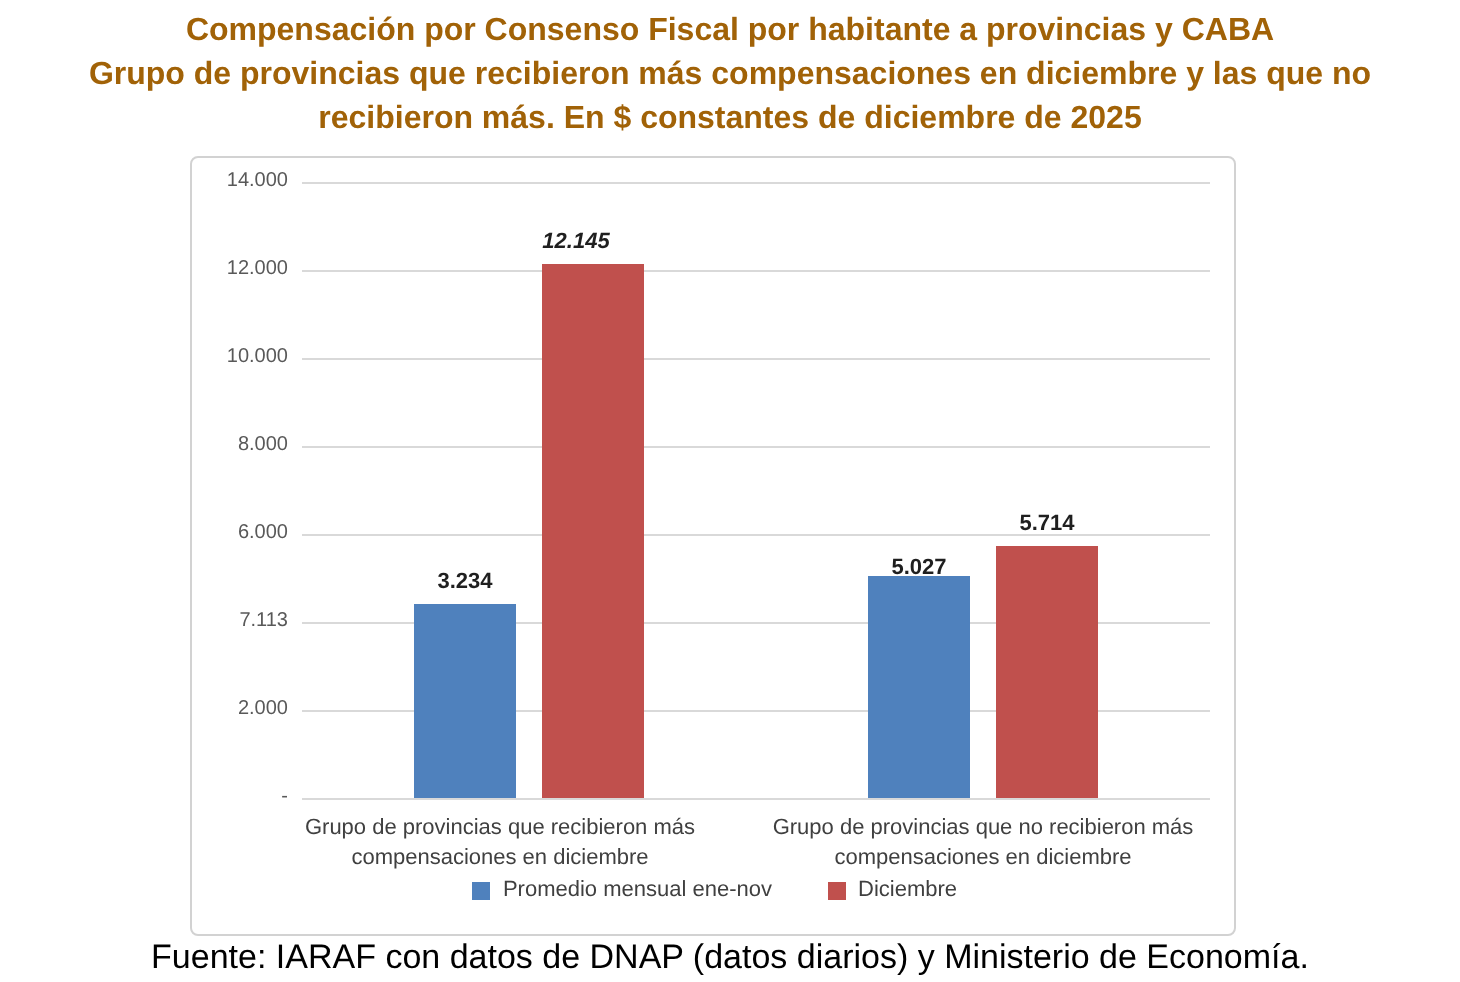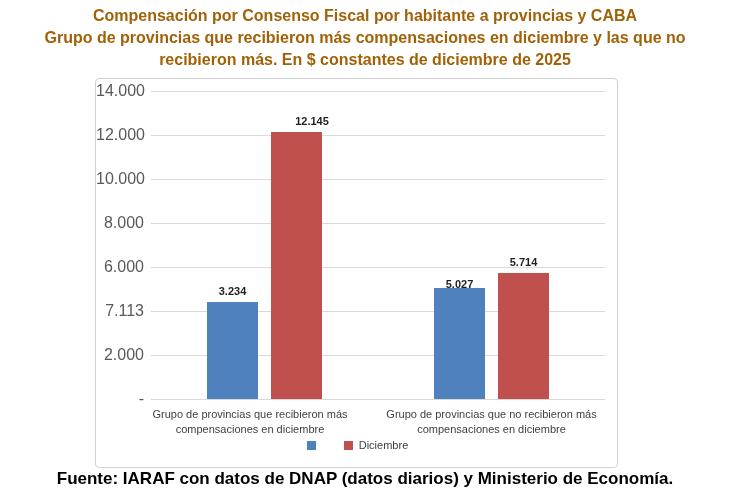--- a/index.html
+++ b/index.html
@@ -35,21 +35,21 @@
     left: 55px;
     width: 454px;
     height: 1px;
     background: #d9d9d9;
   }
   .ytick {
     position: absolute;
     left: 0;
     width: 48px;
     text-align: right;
-    font-size: 16px;
+    font-size: 10px;
     line-height: 12px;
     color: #595959;
   }
   .bar { position: absolute; }
   .value-label {
     position: absolute;
     width: 64px;
     text-align: center;
     font-size: 11px;
     font-weight: bold;
@@ -84,21 +84,20 @@
   }
   .legend-swatch { width: 9px; height: 9px; }
   .source-note {
     position: absolute;
     top: 469px;
     left: 0;
     width: 730px;
     text-align: center;
     font-size: 17px;
     color: #000000;
-    font-weight: bold;
   }
 </style>
 </head>
 <body>
 
 <div class="chart-title">Compensación por Consenso Fiscal por habitante a provincias y CABA
 Grupo de provincias que recibieron más compensaciones en diciembre y las que no
 recibieron más. En $ constantes de diciembre de 2025</div>
 
 <div class="chart-box">
@@ -119,35 +118,36 @@
       <div class="ytick" style="top: 182px;">6.000</div>
       <div class="ytick" style="top: 138px;">8.000</div>
       <div class="ytick" style="top: 94px;">10.000</div>
       <div class="ytick" style="top: 50px;">12.000</div>
       <div class="ytick" style="top: 6px;">14.000</div>
     </div>
   <div id="bars-layer">
       <div class="bar" style="left: 111px; top: 222.826px; width: 51px; height: 97.174px; background: rgb(79, 129, 189);"></div>
       <div class="value-label" style="left: 104.5px; top: 205.826px;">3.234</div>
       <div class="bar" style="left: 175px; top: 52.81px; width: 51px; height: 267.19px; background: rgb(192, 80, 77);"></div>
-      <div class="value-label" style="left: 184px; top: 35.81px;">12.145</div>
+      <div class="value-label" style="left: 160px; top: 35.81px; font-style: italic;">12.145</div>
       <div class="bar" style="left: 338px; top: 209.406px; width: 51px; height: 110.594px; background: rgb(79, 129, 189);"></div>
       <div class="value-label" style="left: 331.5px; top: 199px;">5.027</div>
       <div class="bar" style="left: 402px; top: 194.292px; width: 51px; height: 125.708px; background: rgb(192, 80, 77);"></div>
       <div class="value-label" style="left: 395.5px; top: 177.292px;">5.714</div>
     </div>
   <div id="xaxis-layer">
       <div class="cat-label" style="left: 34px;">Grupo de provincias que recibieron más
 compensaciones en diciembre</div>
       <div class="cat-label" style="left: 275.5px;">Grupo de provincias que no recibieron más
 compensaciones en diciembre</div>
     </div>
   <div class="legend" id="legend">
       <div class="legend-item">
         <span class="legend-swatch" style="background: rgb(79, 129, 189);"></span>
+        <span>Promedio mensual ene-nov</span>
       </div>
       <div class="legend-item">
         <span class="legend-swatch" style="background: rgb(192, 80, 77);"></span>
         <span>Diciembre</span>
       </div>
     </div>
 </div>
 
 <div class="source-note">Fuente: IARAF con datos de DNAP (datos diarios) y Ministerio de Economía.</div>
 

